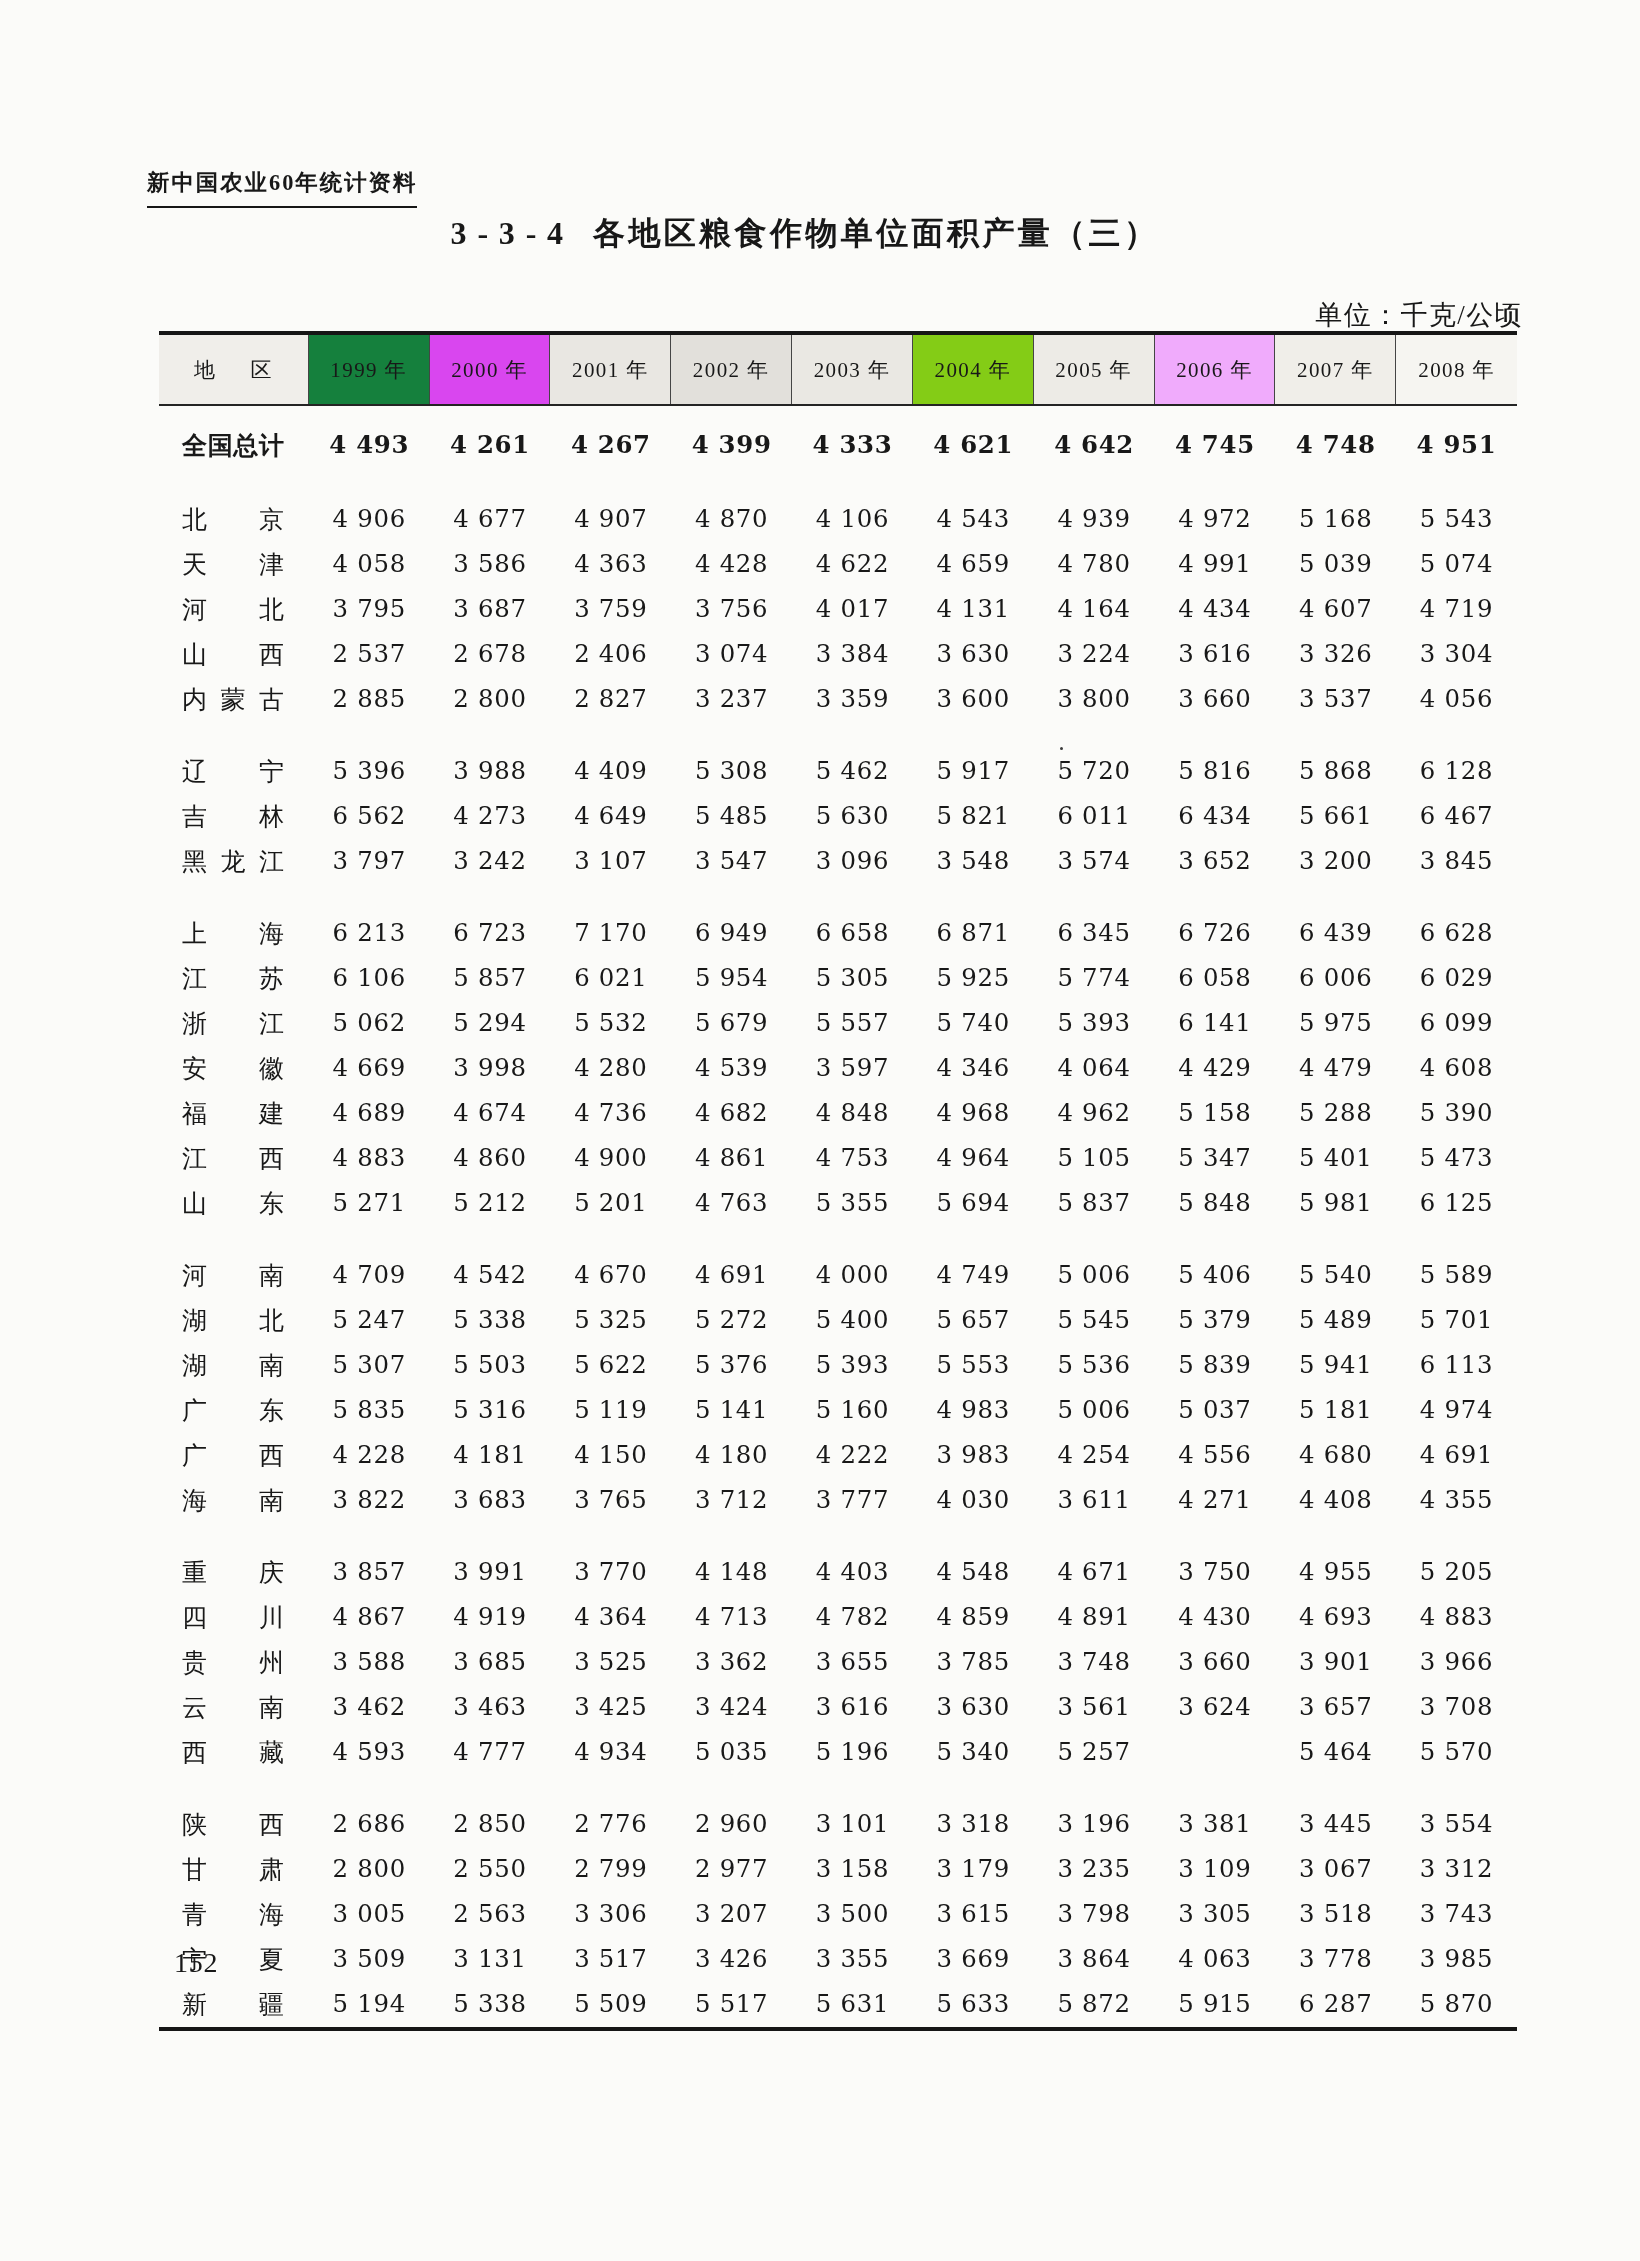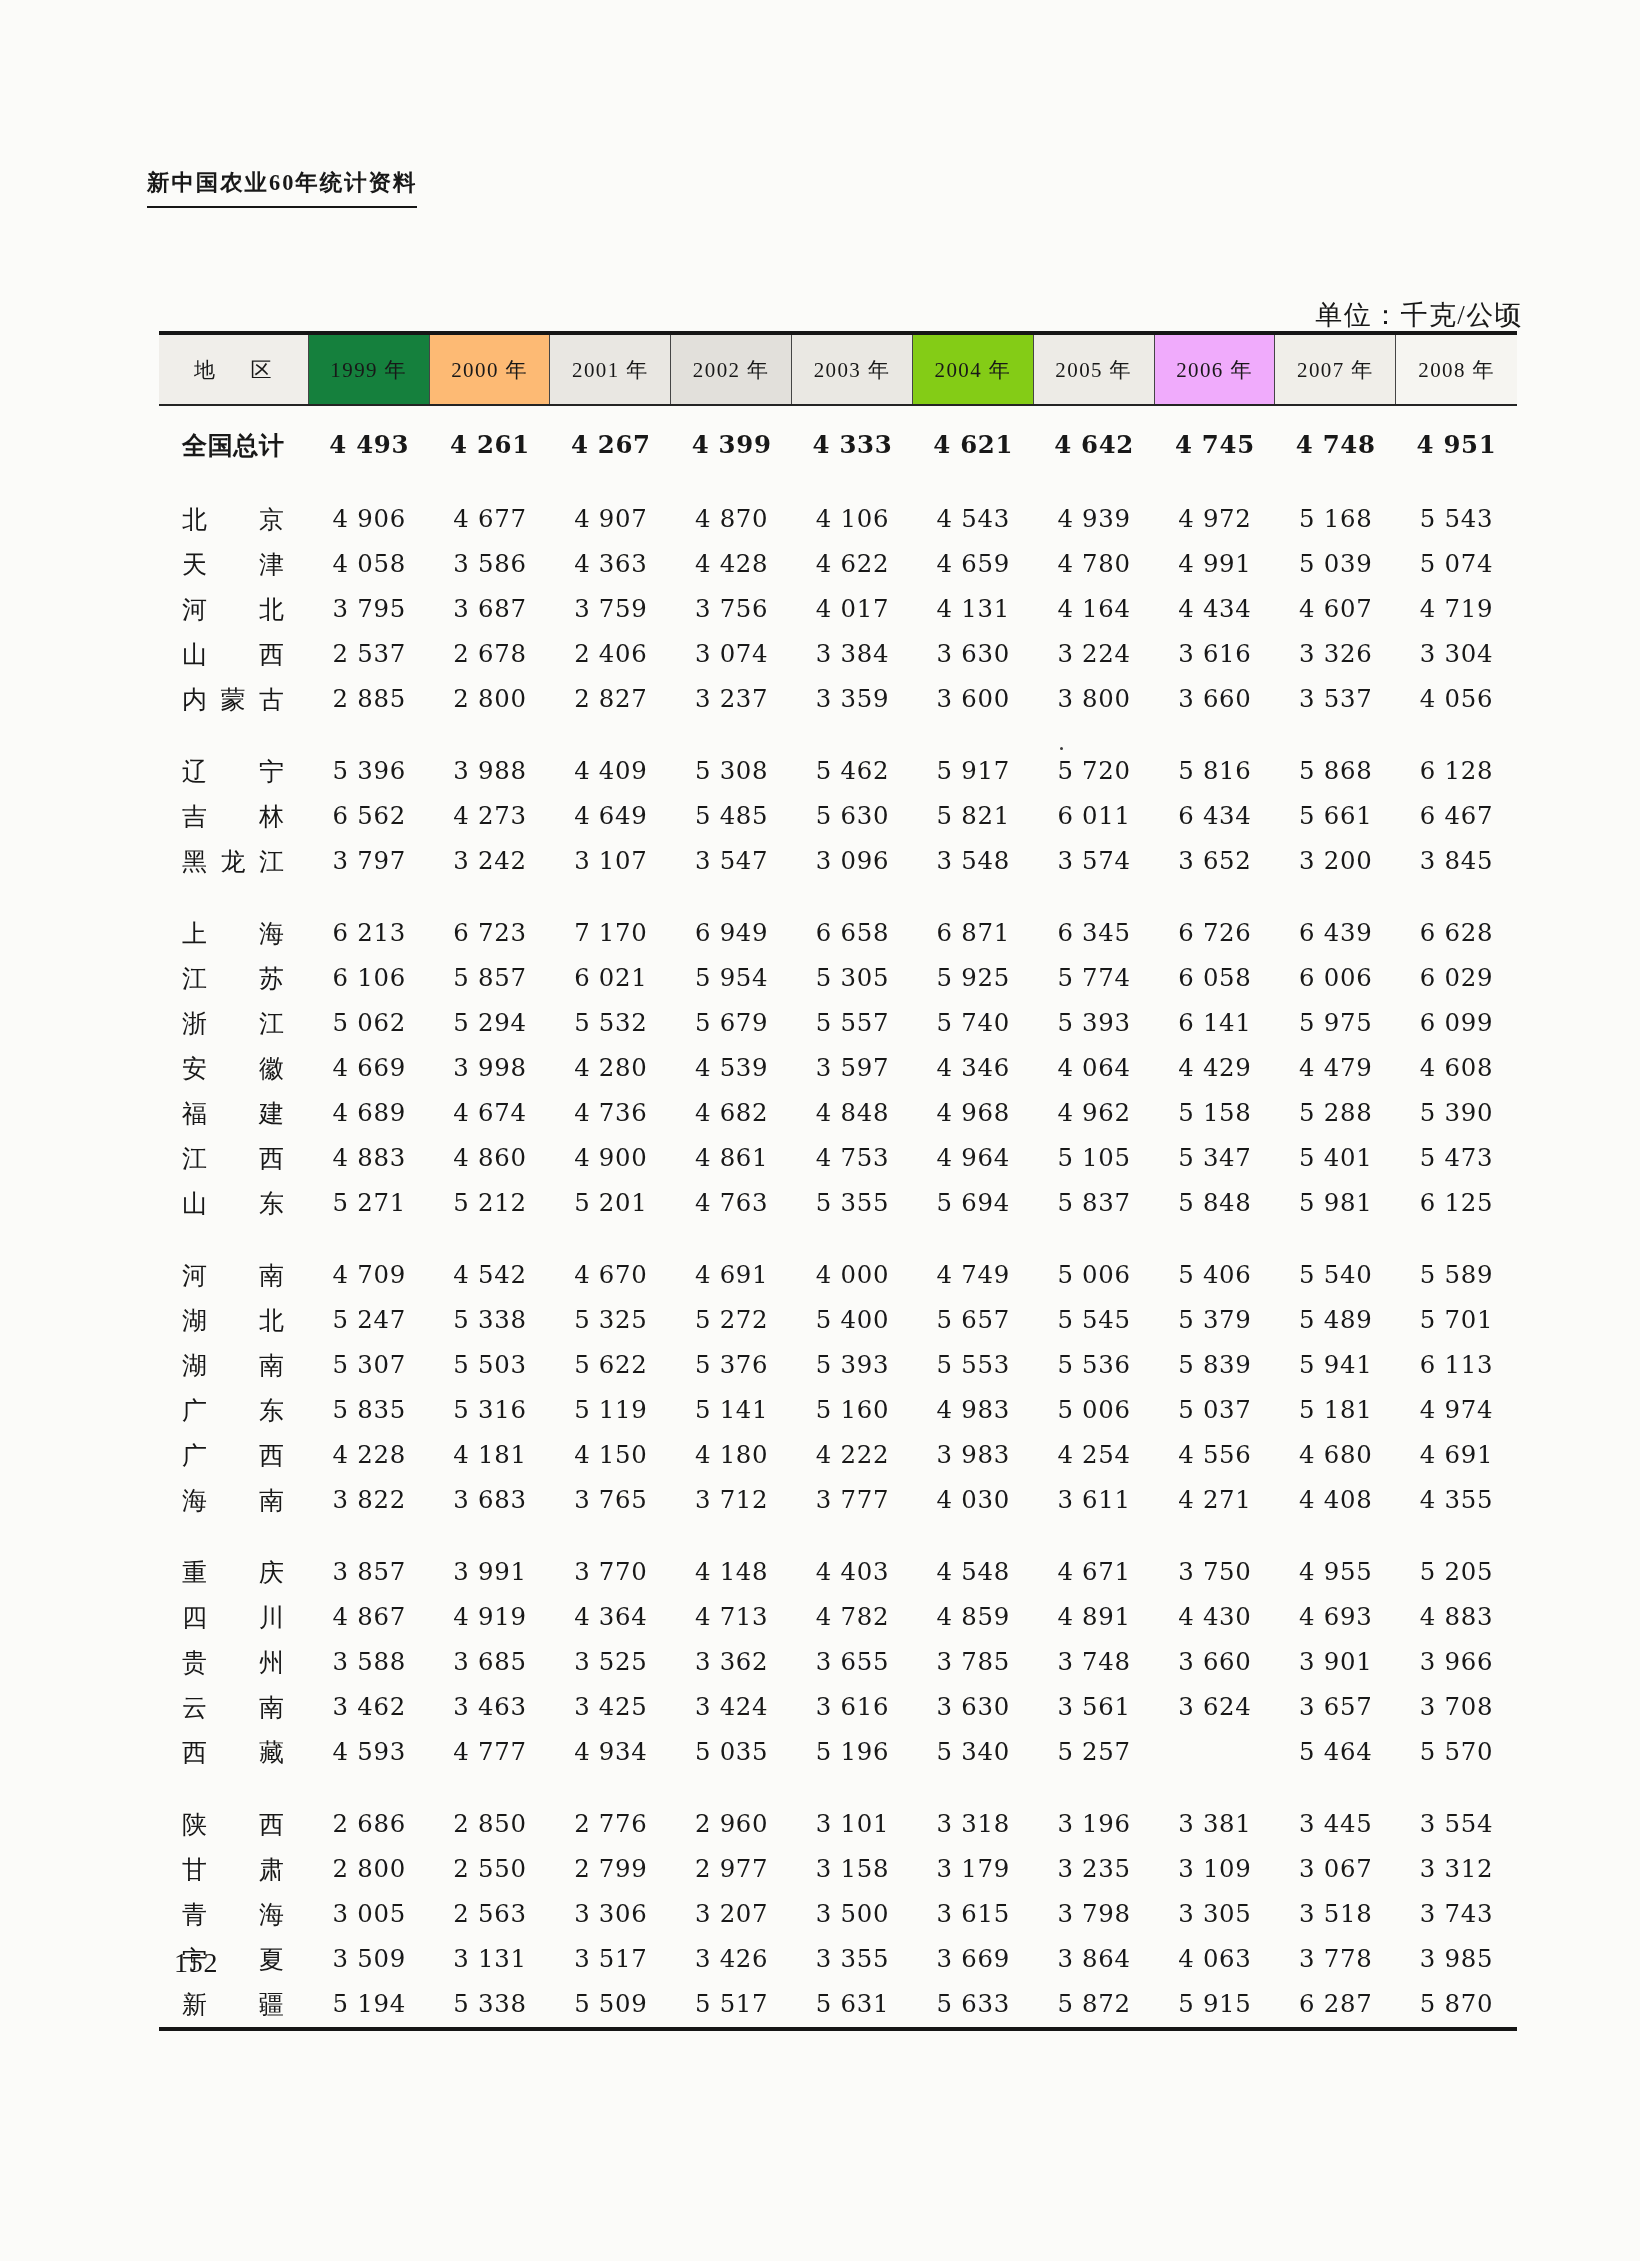--- a/index.html
+++ b/index.html
@@ -40,21 +40,21 @@
   .th{
     display:flex;align-items:center;justify-content:center;
     font-size:21px;box-sizing:border-box;
     border-right:1.4px solid #454545;
     letter-spacing:1.4px;white-space:nowrap;
   }
   .th:last-child{border-right:none;}
   .th.region{width:150px;background:#f0eeea;}
   .th.year{width:121px;}
   .th.year:nth-child(2){background:#15803d;}
-  .th.year:nth-child(3){background:#fdba74;}
+  .th.year:nth-child(3){background:#d946ef;}
   .th.year:nth-child(4){background:#e9e7e2;}
   .th.year:nth-child(5){background:#e2e0db;}
   .th.year:nth-child(6){background:#eae8e3;}
   .th.year:nth-child(7){background:#84cc16;}
   .th.year:nth-child(8){background:#edebe6;}
   .th.year:nth-child(9){background:#f0abfc;}
   .th.year:nth-child(10){background:#f0eee9;}
   .th.year:nth-child(11){background:#f6f5f1;}
   .region-spread{display:flex;justify-content:space-between;width:79px;}
 
@@ -81,20 +81,23 @@
     width:3.4px;height:3.4px;border-radius:50%;background:#3c3c3c;
   }
 </style>
 </head>
 <body>
 
 <div class="sheet">
 
   <div class="book-header">新中国农业60年统计资料</div>
 
+  <div class="doc-title">
+    <span class="code">3 - 3 - 4</span><span>各地区粮食作物单位面积产量（三）</span>
+  </div>
 
   <div class="unit-note">单位：千克/公顷</div>
 
   <div class="tablewrap">
     <div class="thead">
       <div class="th region">
         <div class="region-spread" id="region-header-box">
             <span>地</span>
             <span>区</span>
           </div>

